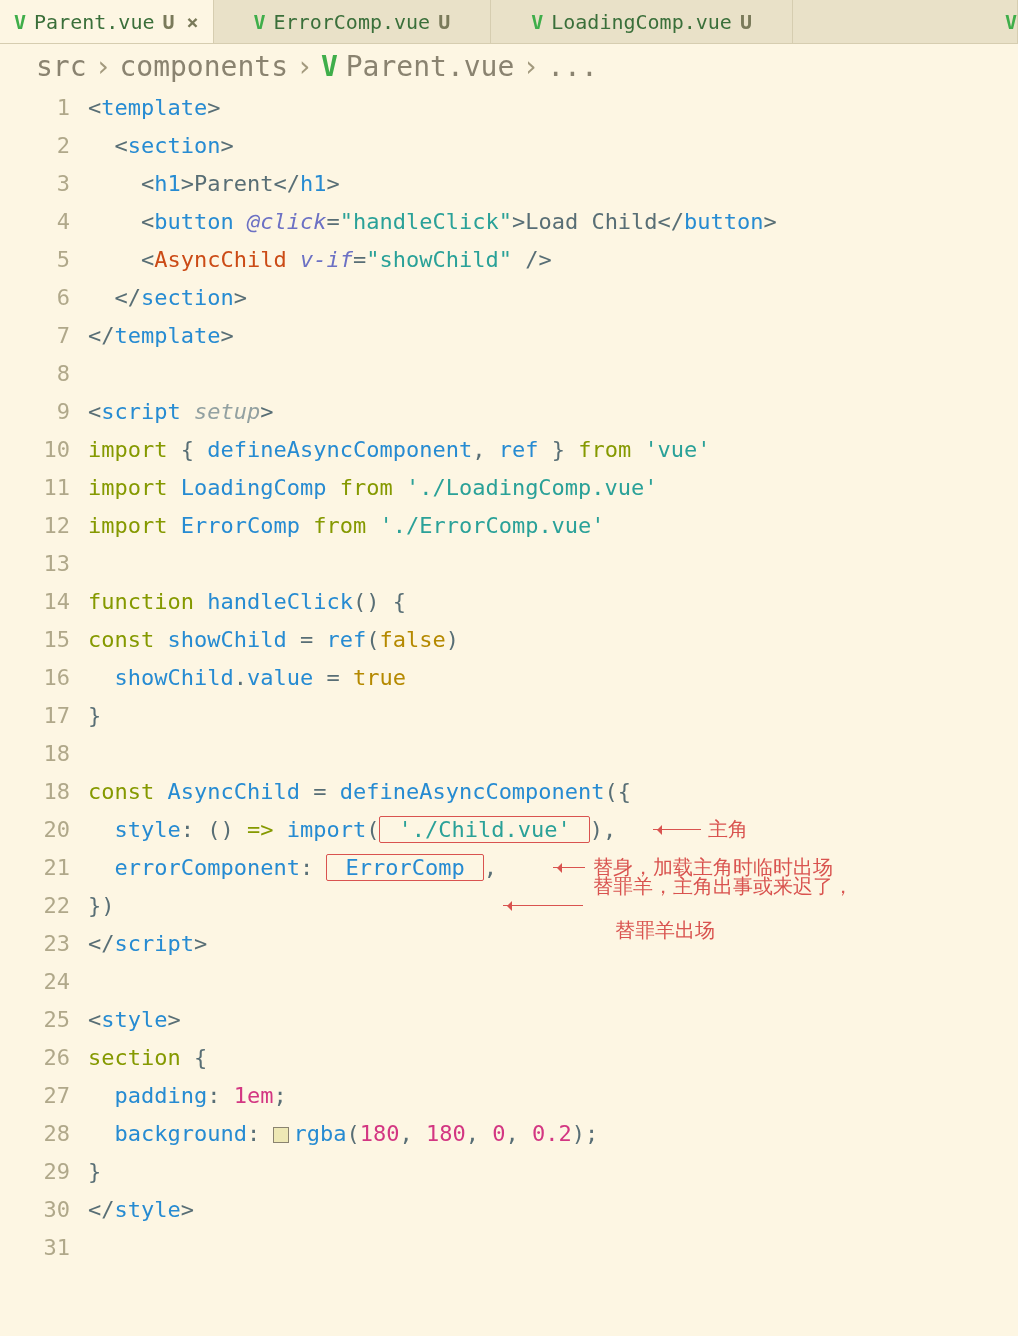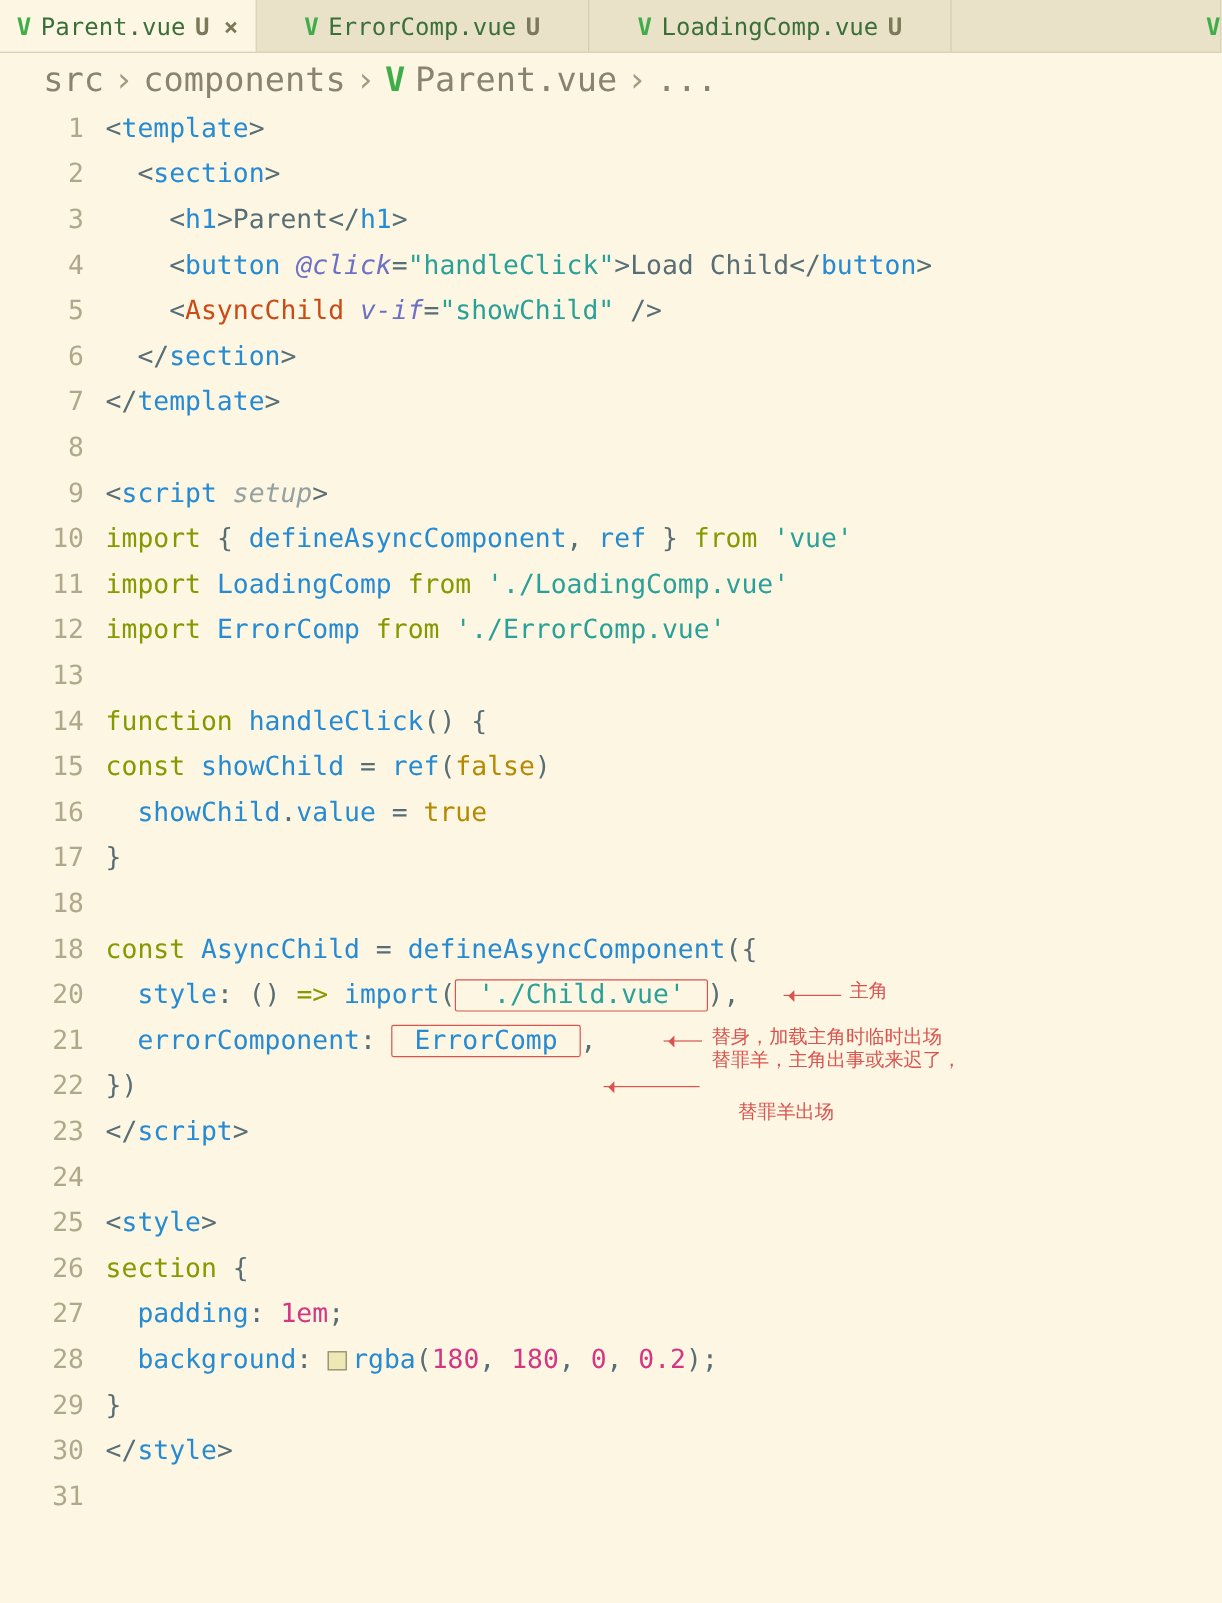--- a/index.html
+++ b/index.html
@@ -78,21 +78,21 @@
   .swatch{
     display:inline-block;width:16px;height:16px;border:1px solid #8a8370;
     background:rgba(180,180,0,0.2);vertical-align:-2px;margin-right:4px;
   }
   
   .rbox { border:1.5px solid #d9534f; padding:0 18px; border-radius:2px;}
   .anno {
     position:absolute;
     color:#d9534f;
     font-family: "PingFang SC","Hiragino Sans GB","Microsoft YaHei",sans-serif;
-    font-size:16px;
+    font-size:20px;
     white-space:nowrap;
   }
   .arrow {
     position:absolute; height:0; border-top:1.5px solid #d9534f;
   }
   .arrow::before{
     content:""; position:absolute; left:-1px; top:-5px;
     border:5px solid transparent; border-right-color:#d9534f;
   }
   .tab.stub{width:28px;justify-content:center;padding:0;}

